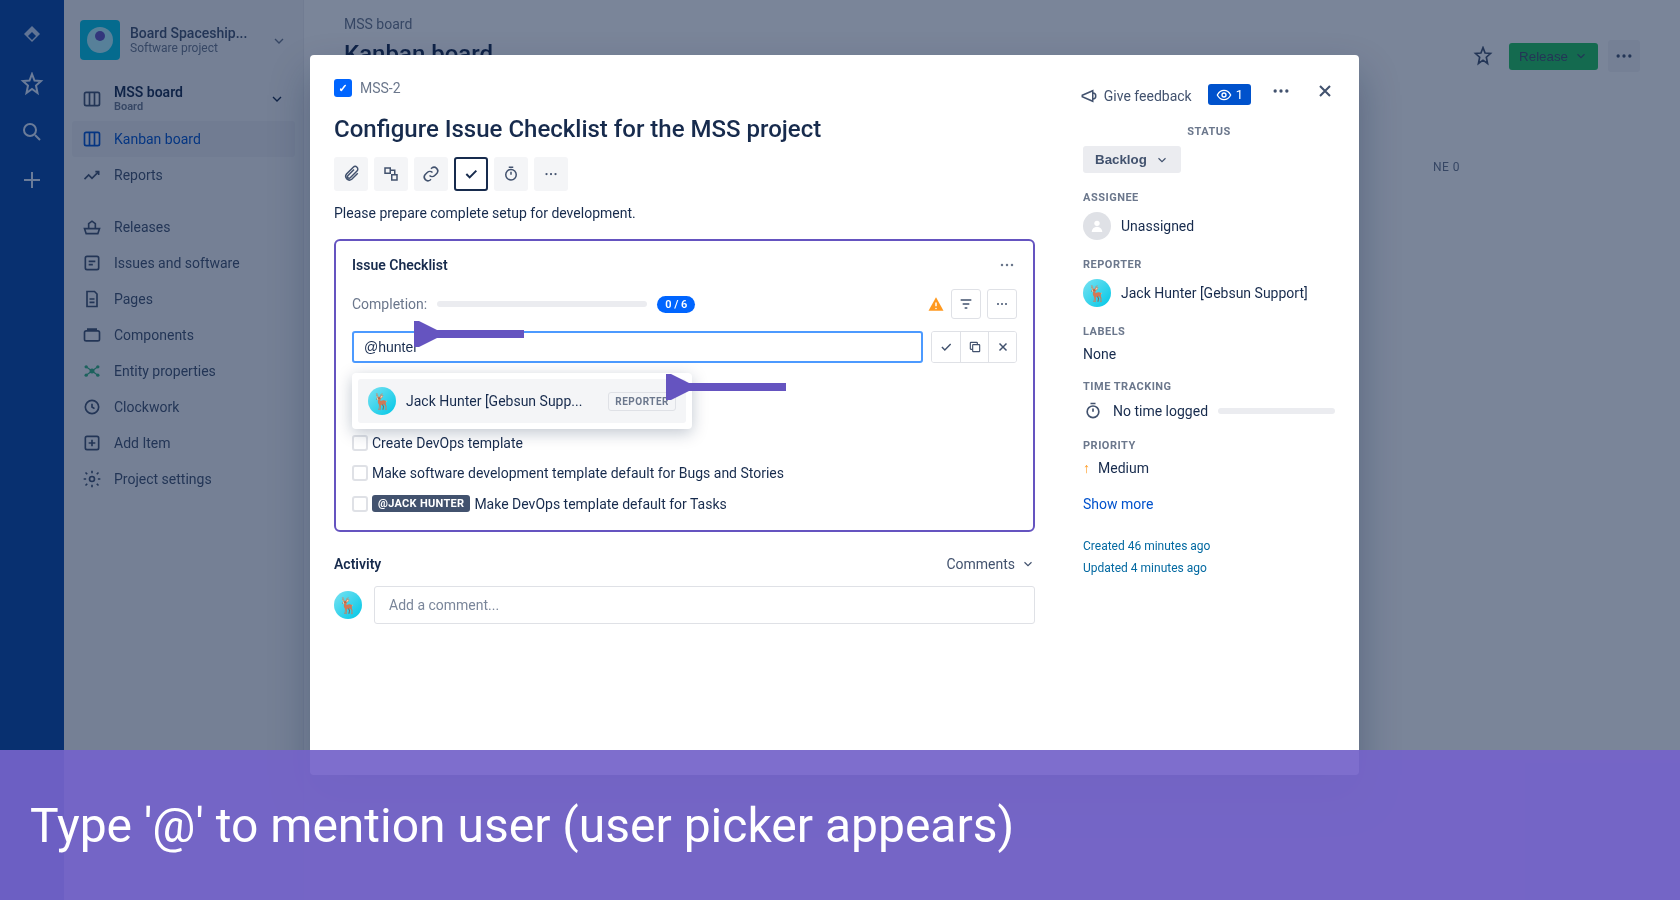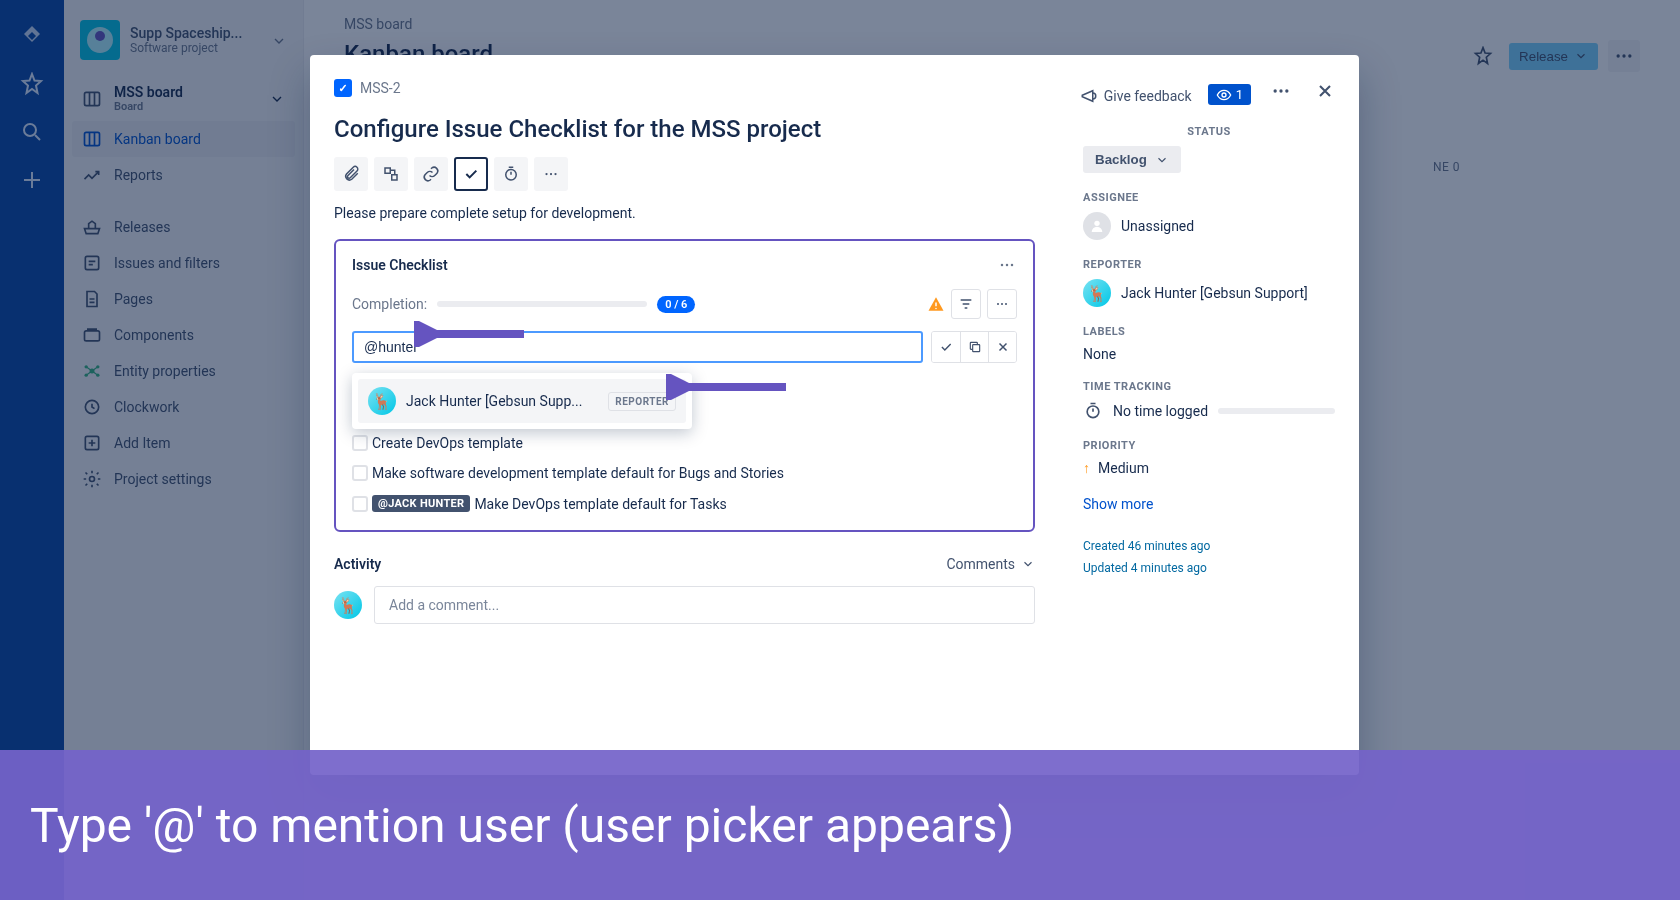--- a/index.html
+++ b/index.html
@@ -29,21 +29,21 @@
   .nav-item.selected .ico { color:#0052CC; }
   .nav-group { padding-left: 0; }
   .nav-chev { margin-left:auto; }
   .nav-space { height: 16px; }
   
   
   .main { flex:1; padding: 12px 40px; position:relative; }
   .breadcrumb { color:#6B778C; font-size:14px; padding-top:4px; }
   .page-title { font-size:24px; font-weight:500; color:#172B4D; margin-top:8px; }
   .page-actions { position:absolute; right:40px; top:40px; display:flex; align-items:center; gap:10px; }
-  .btn-ghost { background:#7dd3fc; border:none; padding:6px 10px; border-radius:3px; color:#42526E; display:flex; align-items:flex-start; gap:6px; cursor:pointer; }
+  .btn-ghost { background:#22c55e; border:none; padding:6px 10px; border-radius:3px; color:#42526E; display:flex; align-items:flex-start; gap:6px; cursor:pointer; }
   .icon-btn { width:32px; height:32px; border-radius:3px; display:flex; align-items:center; justify-content:center; color:#42526E; cursor:pointer; }
   .column-label { font-size: 12px; color:#6B778C; letter-spacing:.5px; position:absolute; top:160px; right: 220px;}
   
   
   .overlay { position:absolute; inset:0; background:rgba(9,30,66,0.54); }
   
   
   .modal { position:absolute; top:55px; left:310px; width:1049px; height:720px; background:#fff; border-radius:4px; box-shadow: 0 20px 40px rgba(9,30,66,0.3); display:flex; overflow:hidden; }
   .modal-main { flex:1; padding: 24px 24px; overflow:hidden;}
   .modal-side { width: 300px; padding: 20px 24px; }
@@ -147,21 +147,21 @@
         </svg>
       </div>
   </div>
 
   <div class="sidebar">
     <div class="proj-header">
       <div class="proj-logo">
           <div class="proj-logo-inner"></div>
         </div>
       <div>
-        <div class="proj-title">Supp Spaceship...</div>
+        <div class="proj-title">Board Spaceship...</div>
         <div class="proj-sub">Software project</div>
       </div>
       <div class="proj-chev"><svg width="16" height="16" viewBox="0 0 24 24" fill="none" stroke="currentColor" stroke-width="2">
             <path d="M6 9l6 6 6-6"></path>
           </svg></div>
     </div>
 
     <div class="nav-item expandable">
       <span class="ico"><svg width="20" height="20" viewBox="0 0 24 24" fill="none" stroke="currentColor" stroke-width="2">
             <rect x="3" y="4" width="18" height="16" rx="2"></rect>
@@ -197,21 +197,21 @@
             <path d="M3 14h18l-2 6H5z"></path>
             <path d="M8 14V8l4-3 4 3v6"></path>
           </svg></span>
         <span>Releases</span>
       </div>
     <div class="nav-item">
         <span class="ico"><svg width="20" height="20" viewBox="0 0 24 24" fill="none" stroke="currentColor" stroke-width="2">
             <rect x="4" y="4" width="16" height="16" rx="2"></rect>
             <path d="M8 10h8M8 14h5"></path>
           </svg></span>
-        <span>Issues and filters</span>
+        <span>Issues and software</span>
       </div>
     <div class="nav-item">
         <span class="ico"><svg width="20" height="20" viewBox="0 0 24 24" fill="none" stroke="currentColor" stroke-width="2">
             <path d="M6 3h9l3 3v15H6z"></path>
             <path d="M9 12h6M9 16h6"></path>
           </svg></span>
         <span>Pages</span>
       </div>
     <div class="nav-item">
         <span class="ico"><svg width="20" height="20" viewBox="0 0 24 24" fill="none" stroke="currentColor" stroke-width="2">

